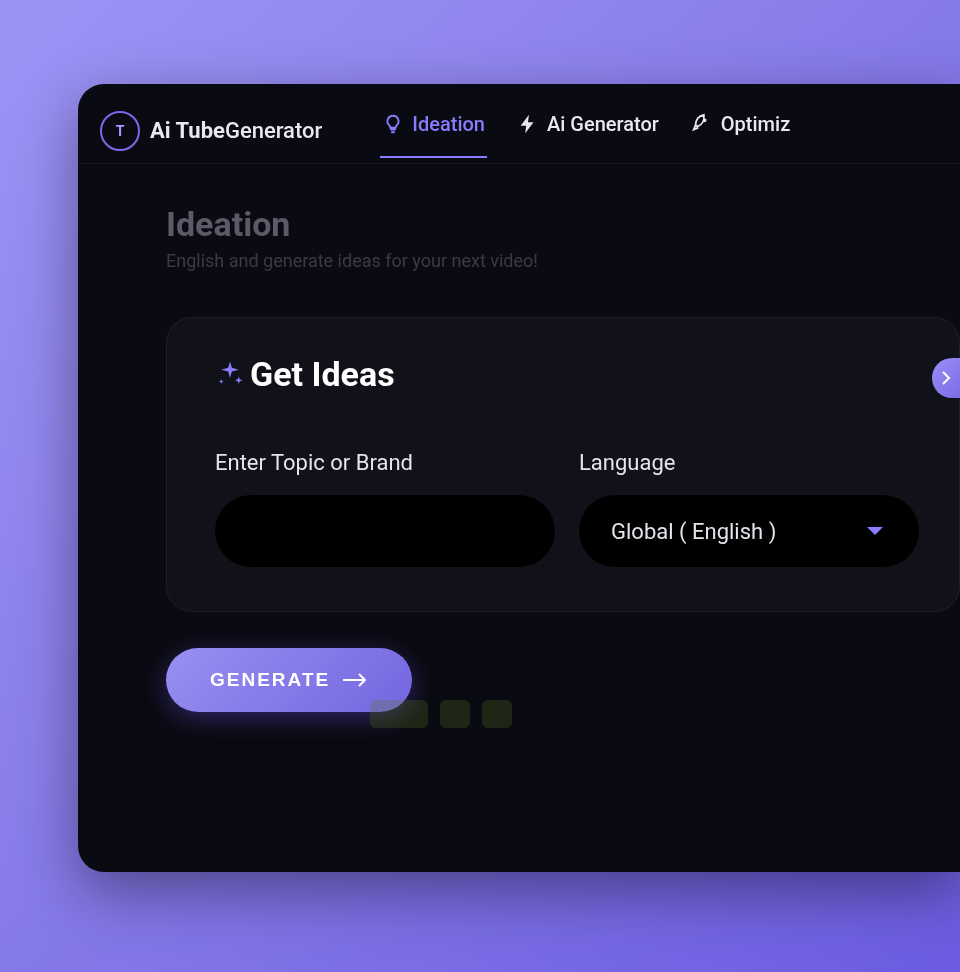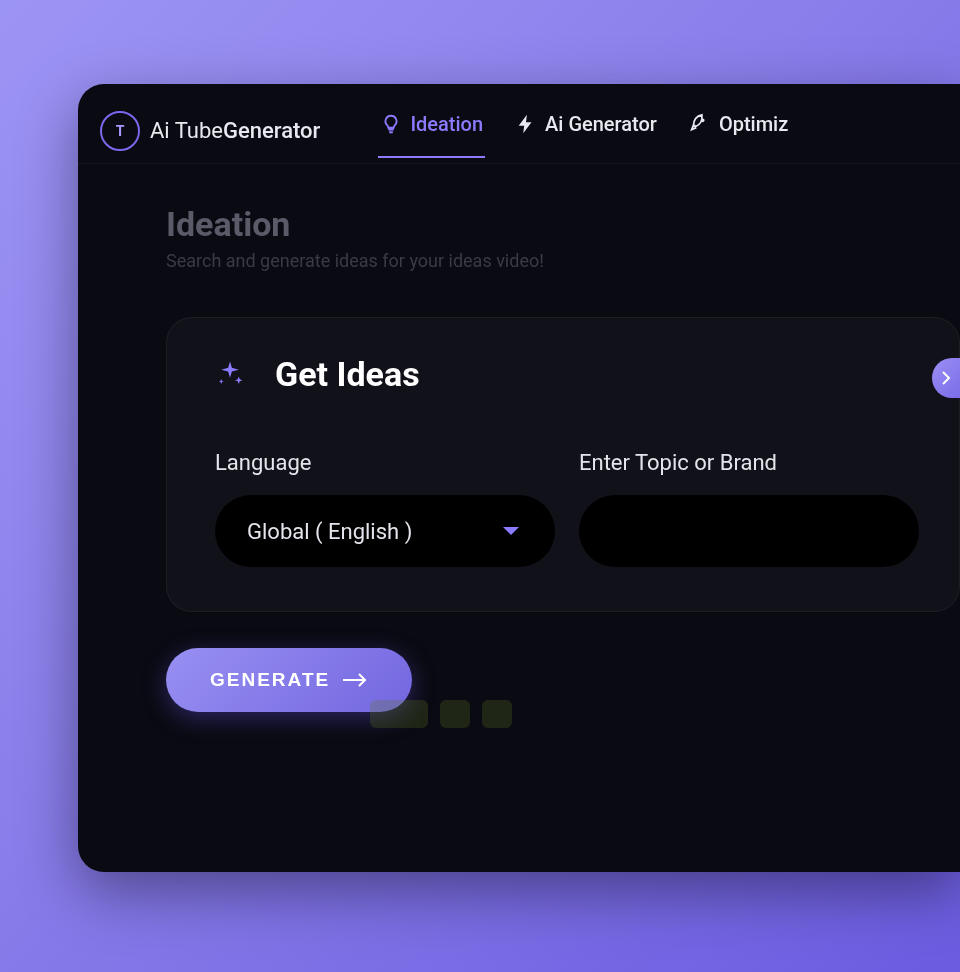--- a/index.html
+++ b/index.html
@@ -41,21 +41,21 @@
       color: #a799ff;
       font-weight: 700;
       font-size: 14px;
     }
     .logo-text {
       font-size: 22px;
       font-weight: 500;
       color: #e8e8f0;
       white-space: nowrap;
     }
-    .logo-text b { font-weight: 400; }
+    .logo-text b { font-weight: 700; }
     .nav-item {
       display: flex; align-items: center; gap: 8px;
       font-size: 20px; font-weight: 500;
       color: #e8e8f0;
       padding: 8px 2px 20px 2px;
       border-bottom: 2px solid transparent;
       cursor: pointer;
       white-space: nowrap;
     }
     .nav-item.active {
@@ -77,21 +77,21 @@
     }
     .card {
       margin-top: 46px;
       background: rgba(255,255,255,0.03);
       border: 1px solid rgba(255,255,255,0.05);
       border-radius: 26px;
       padding: 36px 48px 44px 48px;
       width: 100%;
     }
     .card-head {
-      display: flex; align-items: center; gap: 30px;
+      display: flex; align-items: center; gap: 5px;
     }
     .card-head svg { width: 30px; height: 30px; }
     .card-title {
       font-size: 34px; font-weight: 700;
       color: #fff;
     }
     .form-row {
       display: flex; gap: 24px; margin-top: 56px;
     }
     .field { display: flex; flex-direction: column; gap: 20px; }
@@ -194,42 +194,42 @@
     <div class="nav-item">
       <svg viewBox="0 0 24 24" fill="none" stroke="currentColor" stroke-width="2">
           <path d="M5 13c0-5 3-10 9-11 1 6-2 11-7 13l-2-2zM5 13l-2 5 5-2M14 8a1 1 0 1 1 2 0 1 1 0 0 1-2 0z"></path>
         </svg>
       <span>Optimiz</span>
     </div>
   </div>
 
   <div class="content">
     <h1 class="page-title">Ideation</h1>
-    <p class="page-sub">Search and generate ideas for your ideas video!</p>
+    <p class="page-sub">English and generate ideas for your next video!</p>
 
     <div class="card">
       <div class="card-head">
         <svg viewBox="0 0 24 24" fill="#8b7bff">
             <path d="M12 2l1.5 5L19 8.5 13.5 10 12 15l-1.5-5L5 8.5 10.5 7 12 2zM19 14l.8 2.2L22 17l-2.2.8L19 20l-.8-2.2L16 17l2.2-.8L19 14zM5 16l.6 1.6L7 18l-1.4.4L5 20l-.6-1.6L3 18l1.4-.4L5 16z"></path>
           </svg>
         <h2 class="card-title">Get Ideas</h2>
       </div>
 
       <div class="form-row">
         <div class="field">
+          <label class="field-label">Enter Topic or Brand</label>
+          <input class="input-pill" type="text" value="" style="">
+        </div>
+        <div class="field">
           <label class="field-label">Language</label>
           <div class="select-pill">
             <span class="select-val">Global ( English )</span>
             <span class="chev"></span>
           </div>
         </div>
-        <div class="field">
-          <label class="field-label">Enter Topic or Brand</label>
-          <input class="input-pill" type="text" value="" style="">
-        </div>
       </div>
     </div>
 
     <button class="generate-btn">
       <span>GENERATE</span>
       <svg viewBox="0 0 26 18" fill="none" stroke="currentColor" stroke-width="2">
           <path d="M1 9h22M17 3l6 6-6 6"></path>
         </svg>
     </button>
   </div>

